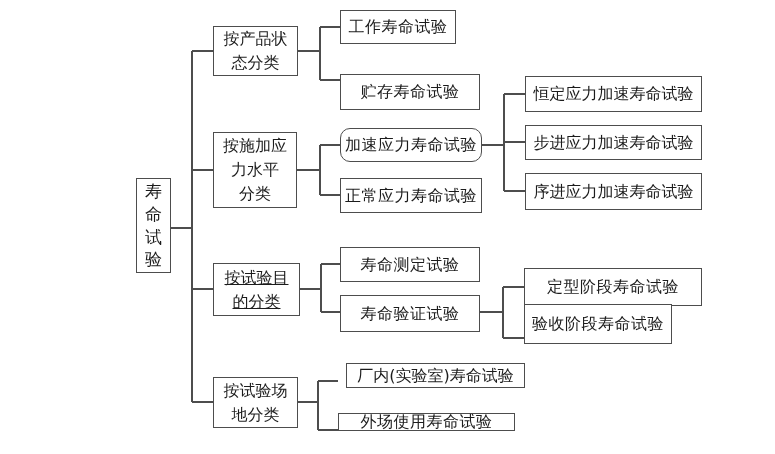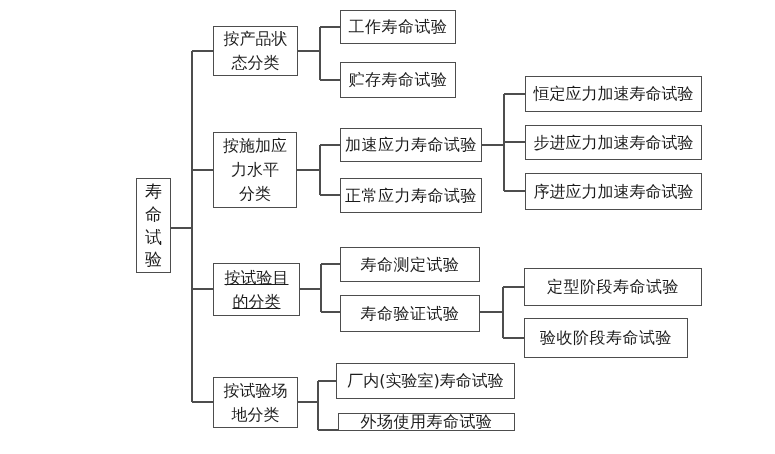--- a/index.html
+++ b/index.html
@@ -115,37 +115,37 @@
 分类</div>
 
   <div class="node" style="left:213px; top:263px; width:87px; height:53px;text-decoration:underline;">按试验目
 的分类</div>
 
   <div class="node" style="left:213px; top:377px; width:85px; height:51px;">按试验场
 地分类</div>
 
   <div class="node leaf" style="left:340px; top:10px; width:116px; height:34px;">工作寿命试验</div>
 
-  <div class="node leaf" style="left:340px; top:62px; width:116px; height:36px;">贮存寿命试验</div>
+  <div class="node leaf" style="left:340px; top:74px; width:140px; height:36px;">贮存寿命试验</div>
 
-  <div class="node leaf" style="left:340px; top:128px; width:142px; height:34px;">加速应力寿命试验</div>
+  <div class="node leaf" style="left:340px; top:128px; width:142px; height:34px;border-radius:10px;">加速应力寿命试验</div>
 
   <div class="node leaf" style="left:340px; top:178px; width:142px; height:35px;">正常应力寿命试验</div>
 
   <div class="node leaf" style="left:340px; top:247px; width:140px; height:35px;">寿命测定试验</div>
 
   <div class="node leaf" style="left:340px; top:295px; width:140px; height:37px;">寿命验证试验</div>
 
-  <div class="node leaf leaf-sm" style="left:336px; top:363px; width:179px; height:36px;">厂内(实验室)寿命试验</div>
+  <div class="node leaf leaf-sm" style="left:346px; top:363px; width:179px; height:25px;">厂内(实验室)寿命试验</div>
 
   <div class="node leaf" style="left:338px; top:413px; width:177px; height:18px;">外场使用寿命试验</div>
 
   <div class="node leaf leaf-sm" style="left:525px; top:76px; width:177px; height:36px;">恒定应力加速寿命试验</div>
 
   <div class="node leaf leaf-sm" style="left:525px; top:125px; width:177px; height:35px;">步进应力加速寿命试验</div>
 
   <div class="node leaf leaf-sm" style="left:525px; top:173px; width:177px; height:37px;">序进应力加速寿命试验</div>
 
   <div class="node leaf" style="left:524px; top:268px; width:178px; height:38px;">定型阶段寿命试验</div>
 
-  <div class="node leaf" style="left:524px; top:318px; width:164px; height:40px;">验收阶段寿命试验</div>
+  <div class="node leaf" style="left:524px; top:304px; width:148px; height:40px;">验收阶段寿命试验</div>
 
 </div>
 
 </body></html>

